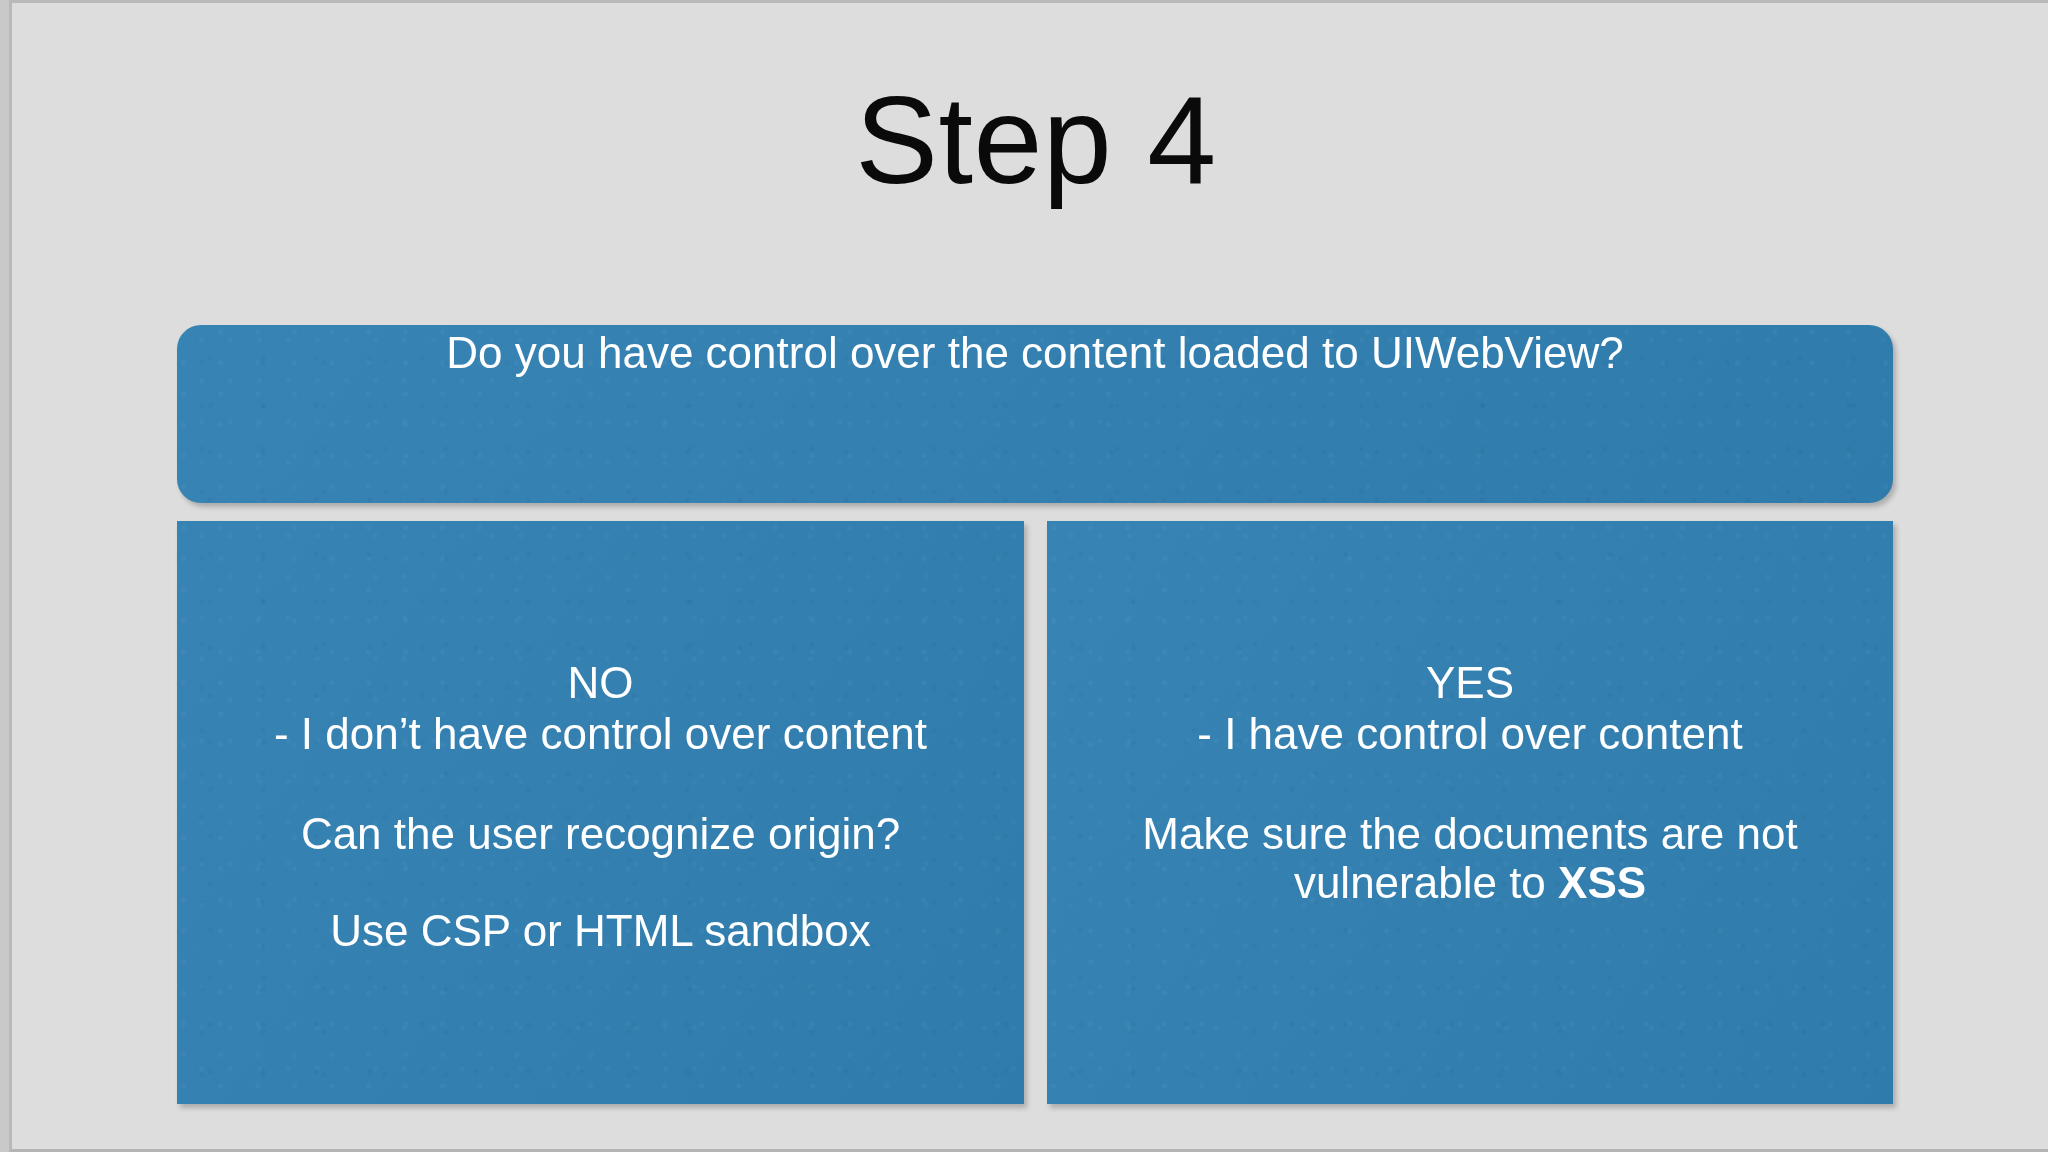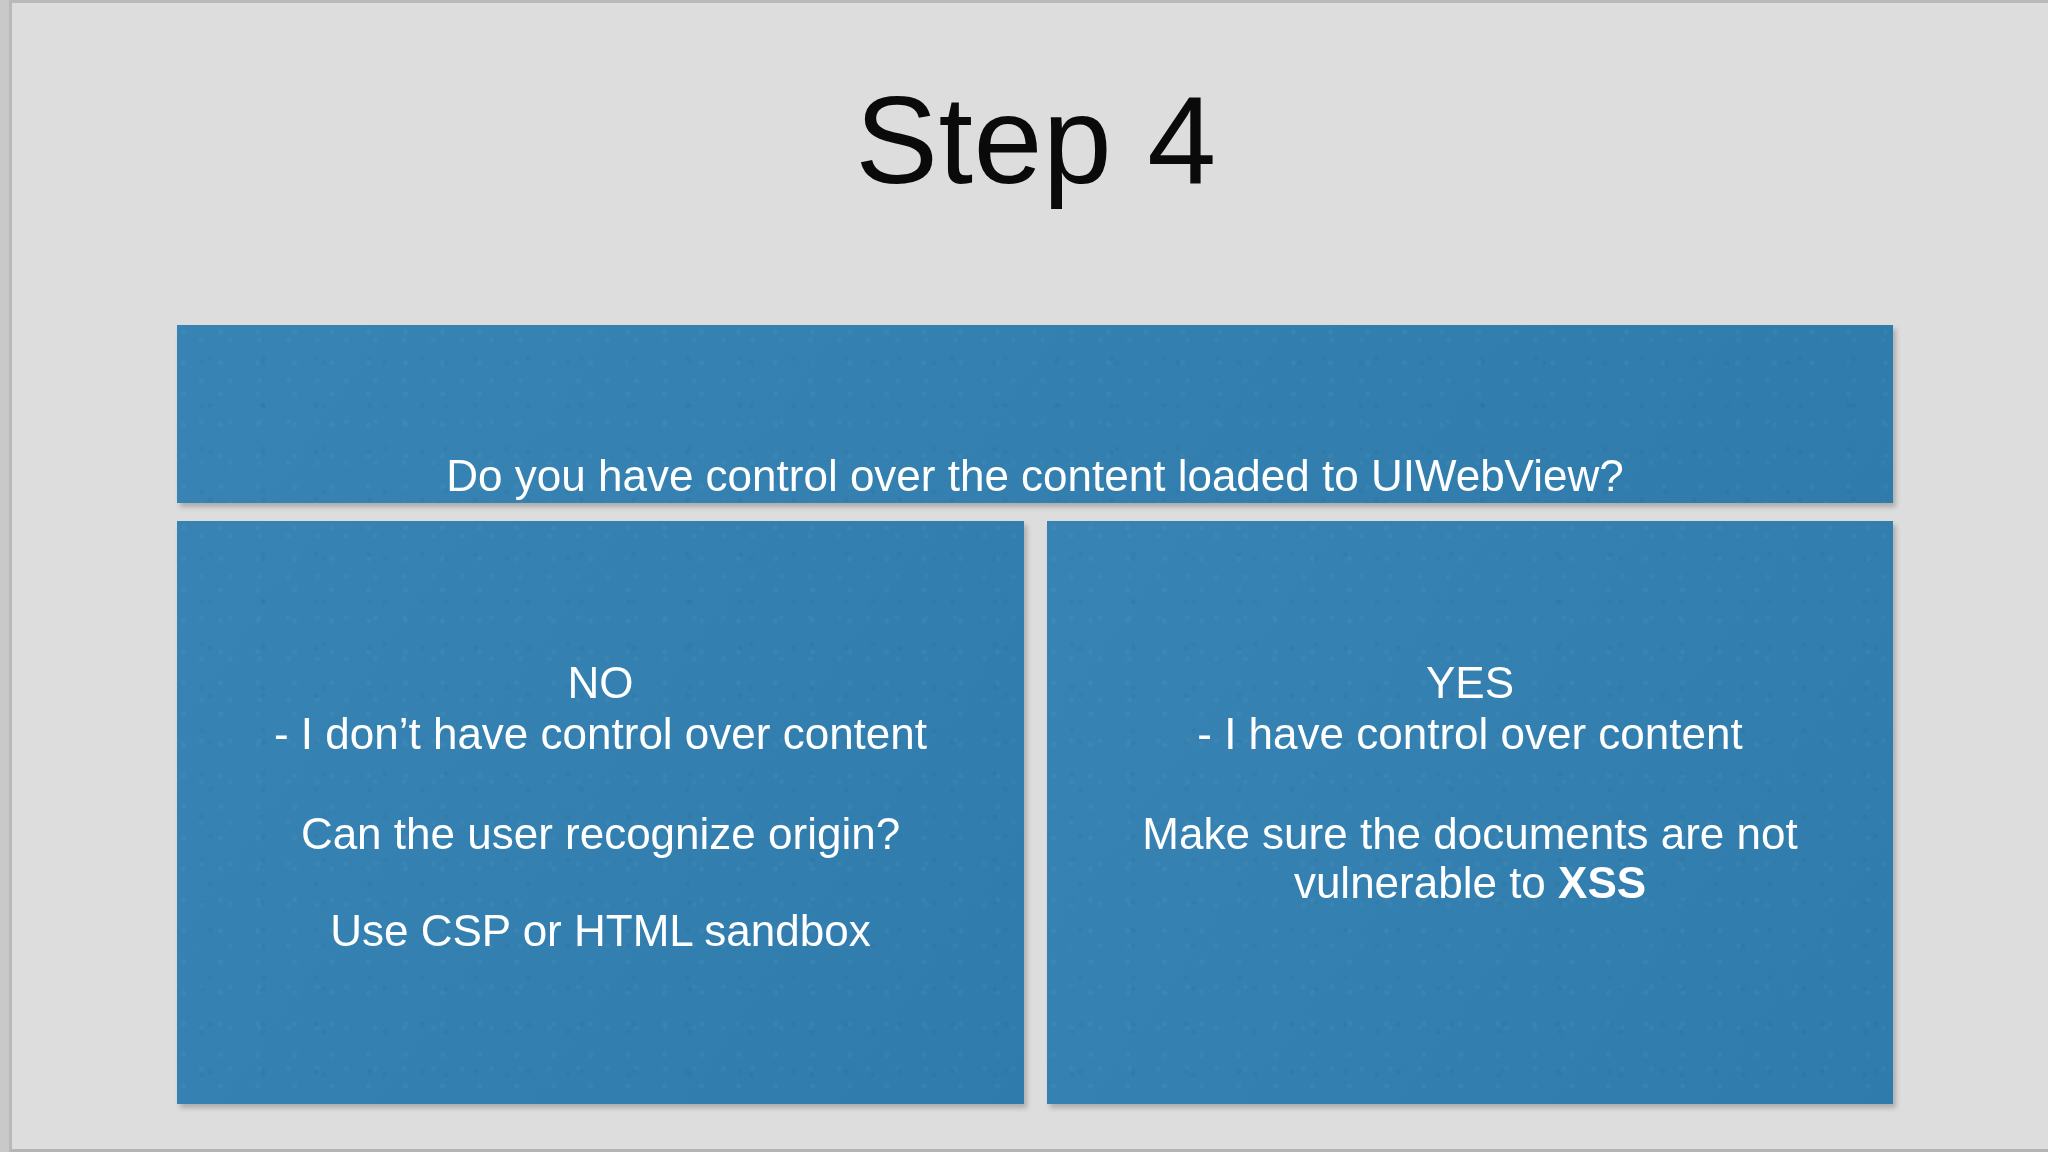--- a/index.html
+++ b/index.html
@@ -62,22 +62,23 @@
     box-sizing: border-box;
     overflow: hidden;
   }
 
   .panel-header {
     left: 165px;
     top: 322px;
     width: 1716px;
     height: 178px;
     display: flex;
-    align-items: flex-end;
+    align-items: flex-start;
     justify-content: center;
+    border-radius: 24px;
   }
 
   .panel-left {
     left: 165px;
     top: 518px;
     width: 847px;
     height: 583px;
   }
 
   .panel-right {

